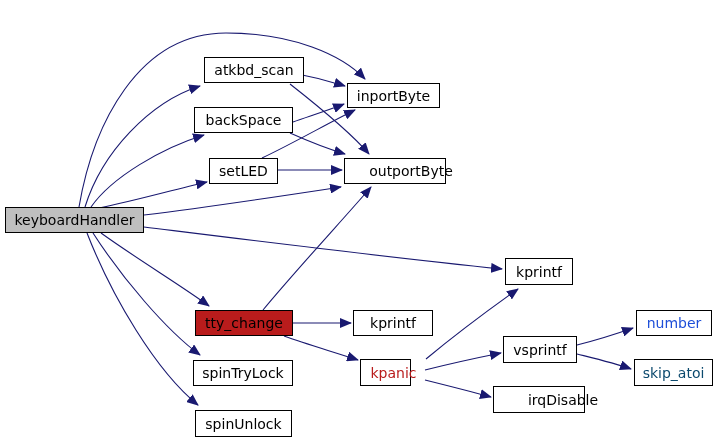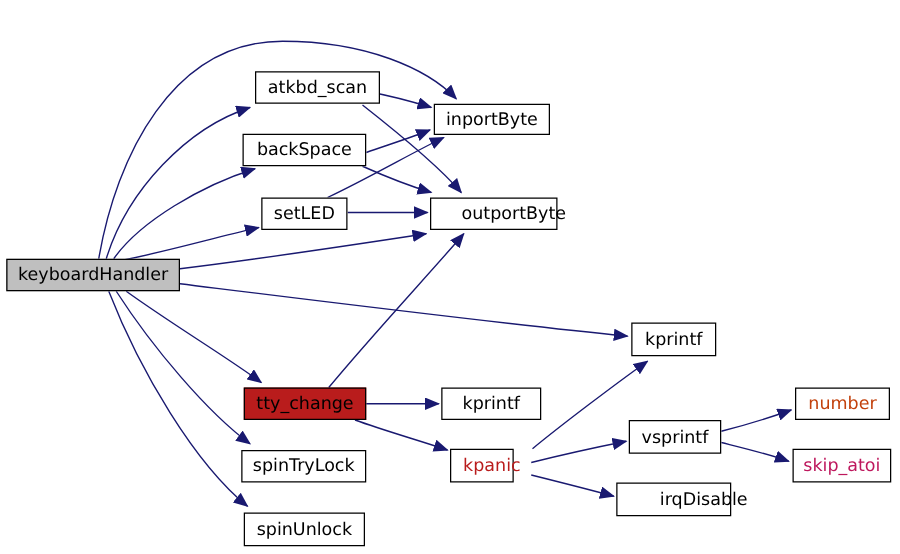--- a/index.html
+++ b/index.html
@@ -116,20 +116,20 @@
       </div>
       <div class="graph-node" style="left: 360px; top: 359px; width: 51px; height: 27px; background: rgb(255, 255, 255); border-color: rgb(0, 0, 0); color: #b91c1c; padding-left: 16px;">
         <span>kpanic</span>
       </div>
       <div class="graph-node" style="left: 503px; top: 336px; width: 74px; height: 27px; background: rgb(255, 255, 255); border-color: rgb(0, 0, 0); color: rgb(0, 0, 0);">
         <span>vsprintf</span>
       </div>
       <div class="graph-node" style="left: 493px; top: 386px; width: 92px; height: 27px; background: rgb(255, 255, 255); border-color: rgb(0, 0, 0); color: rgb(0, 0, 0); padding-left: 48px;">
         <span>irqDisable</span>
       </div>
-      <div class="graph-node" style="left: 636px; top: 310px; width: 76px; height: 26px; background: rgb(255, 255, 255); border-color: rgb(0, 0, 0); color: #c2410c;">
+      <div class="graph-node" style="left: 636px; top: 310px; width: 76px; height: 26px; background: rgb(255, 255, 255); border-color: rgb(0, 0, 0); color: #1d4ed8;">
         <span>number</span>
       </div>
-      <div class="graph-node" style="left: 634px; top: 359px; width: 79px; height: 27px; background: rgb(255, 255, 255); border-color: rgb(0, 0, 0); color: #be185d;">
+      <div class="graph-node" style="left: 634px; top: 359px; width: 79px; height: 27px; background: rgb(255, 255, 255); border-color: rgb(0, 0, 0); color: #0c4a6e;">
         <span>skip_atoi</span>
       </div>
     </div>
 </div>
 
 </body></html>

